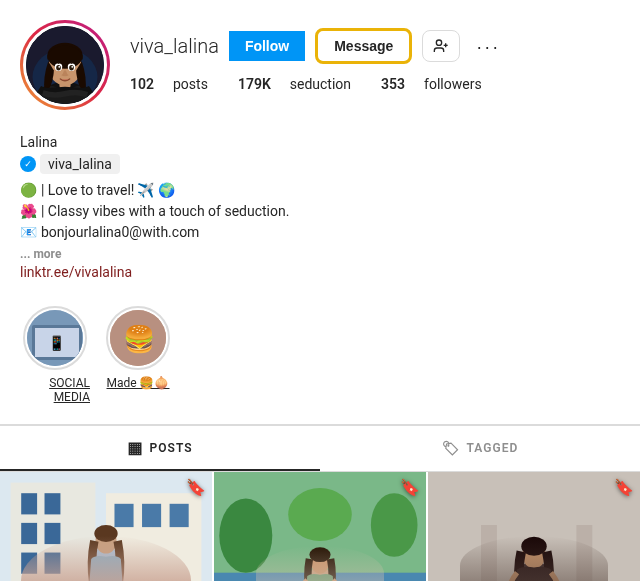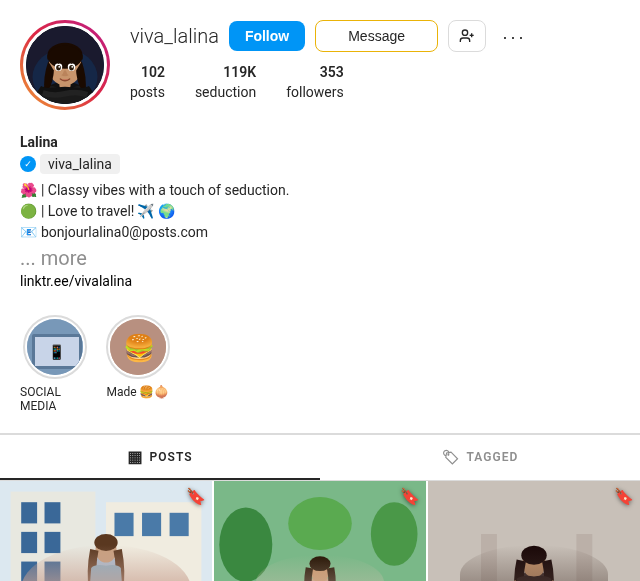--- a/index.html
+++ b/index.html
@@ -74,35 +74,35 @@
     .username {
       font-size: 20px;
       font-weight: 300;
       color: #262626;
     }
 
     .btn-follow {
       background: #0095f6;
       color: #fff;
       border: none;
+      border-radius: 0;
+      padding: 7px 16px;
+      font-size: 14px;
+      font-weight: 600;
+      cursor: pointer;
+    }
+
+    .btn-message {
+      background: #fff;
+      color: #262626;
+      border: 3px solid #eab308;
       border-radius: 8px;
       padding: 7px 16px;
       font-size: 14px;
-      font-weight: 600;
-      cursor: pointer;
-    }
-
-    .btn-message {
-      background: #fff;
-      color: #262626;
-      border: 1px solid #eab308;
-      border-radius: 8px;
-      padding: 7px 32px;
-      font-size: 14px;
-      font-weight: 400;
+      font-weight: 700;
       cursor: pointer;
     }
 
     .btn-person {
       background: #fff;
       border: 1px solid #dbdbdb;
       border-radius: 8px;
       padding: 7px 10px;
       cursor: pointer;
       display: flex;
@@ -120,41 +120,40 @@
     }
 
     .stats-row {
       display: flex;
       gap: 30px;
       margin-bottom: 10px;
     }
 
     .stat {
       display: flex;
-      gap: 4px;
-      align-items: flex-end;
-      flex-direction: column;
+      gap: 19px;
+      align-items: flex-start;
     }
 
     .stat-count {
       font-weight: 600;
       color: #262626;
     }
 
     .stat-label {
       color: #262626;
     }
 
     
     .bio-section {
       padding: 0 20px 16px 20px;
     }
 
     .bio-name {
-      font-weight: 700;
+      font-weight: 400;
       font-size: 14px;
       margin-bottom: 4px;
     }
 
     .verified-badge {
       display: flex;
       align-items: center;
       gap: 4px;
       margin-bottom: 6px;
     }
@@ -179,29 +178,30 @@
       border-radius: 4px;
     }
 
     .bio-line {
       font-size: 14px;
       line-height: 1.5;
       color: #262626;
     }
 
     .bio-link {
-      color: #000000;
+      color: #7f1d1d;
       font-size: 14px;
       text-decoration: none;
     }
 
     .bio-more {
       color: #8e8e8e;
-      font-size: 20px;
-      cursor: pointer;
+      font-size: 12px;
+      cursor: pointer;
+      font-weight: bold;
     }
 
     
     .highlights-section {
       display: flex;
       gap: 16px;
       padding: 10px 20px 20px 20px;
       overflow-x: auto;
     }
 
@@ -226,22 +226,23 @@
       width: 100%;
       height: 100%;
       border-radius: 50%;
       overflow: hidden;
       background: #c9c9c9;
     }
 
     .highlight-label {
       font-size: 12px;
       color: #262626;
-      text-align: left;
+      text-align: right;
       max-width: 70px;
+      text-decoration: underline;
     }
 
     
     .tabs-row {
       display: flex;
       border-top: 1px solid #dbdbdb;
       border-bottom: 1px solid #dbdbdb;
     }
 
     .tab {
@@ -410,41 +411,41 @@
           <span style="font-size:18px;letter-spacing:2px;">···</span>
         </button>
       </div>
 
       <div class="stats-row">
         <div class="stat">
           <span class="stat-count">102</span>
           <span class="stat-label">posts</span>
         </div>
         <div class="stat">
-          <span class="stat-count">119K</span>
+          <span class="stat-count">179K</span>
           <span class="stat-label">seduction</span>
         </div>
         <div class="stat">
           <span class="stat-count">353</span>
           <span class="stat-label">followers</span>
         </div>
       </div>
     </div>
   </div>
 </div>
 
 <div class="bio-section">
   <div class="bio-name">Lalina</div>
   <div class="verified-badge">
     <span class="verified-circle">✓</span>
     <span class="verified-username">viva_lalina</span>
   </div>
+  <div class="bio-line">🟢 | Love to travel! ✈️ 🌍</div>
   <div class="bio-line">🌺 | Classy vibes with a touch of seduction.</div>
-  <div class="bio-line">🟢 | Love to travel! ✈️ 🌍</div>
-  <div class="bio-line">📧 bonjourlalina0@posts.com</div>
+  <div class="bio-line">📧 bonjourlalina0@with.com</div>
   <div class="bio-line">
     <span class="bio-more">... more</span>
   </div>
   <div>
     <a class="bio-link" href="#">linktr.ee/vivalalina</a>
   </div>
 </div>
 
 <div class="highlights-section">
   <div class="highlight-item">

